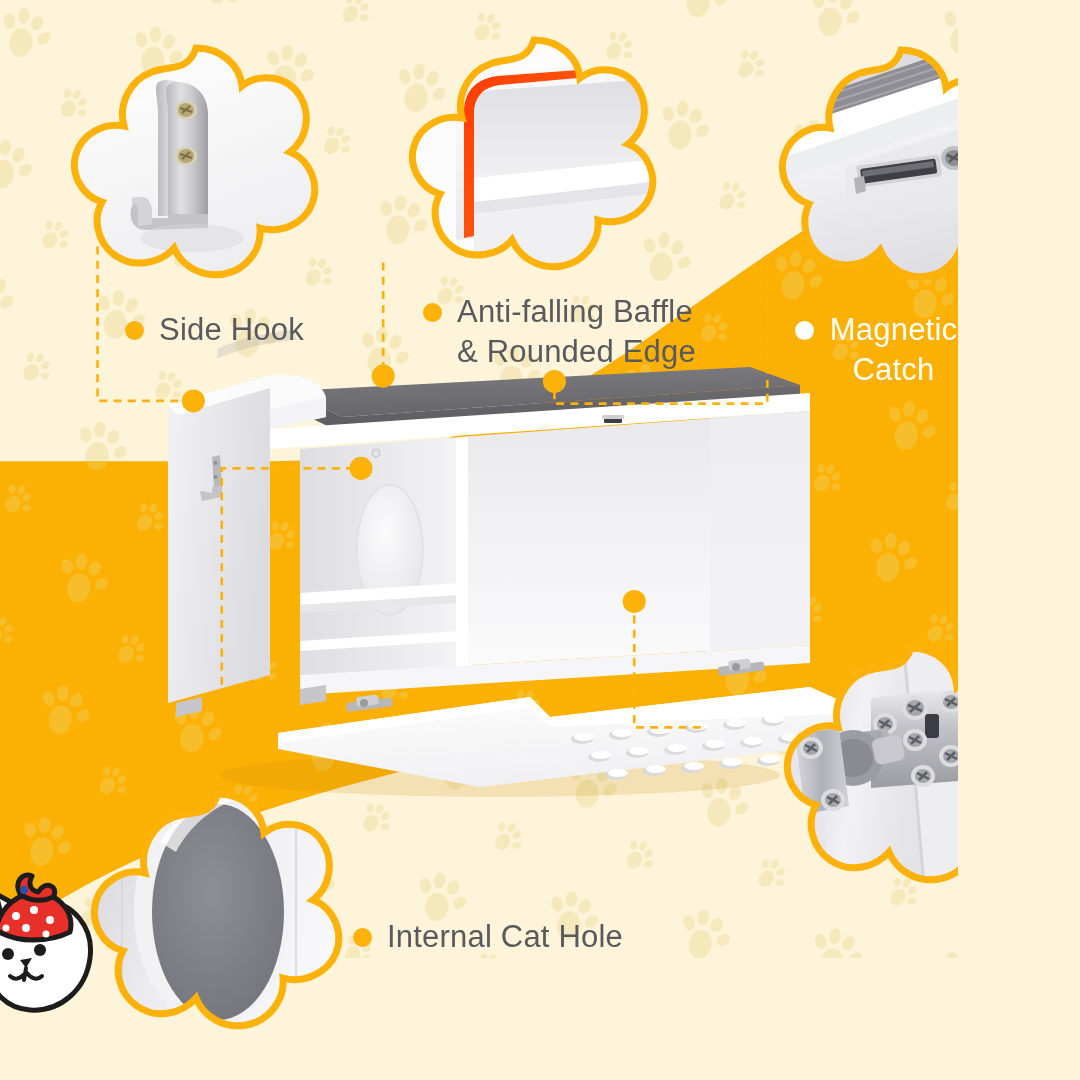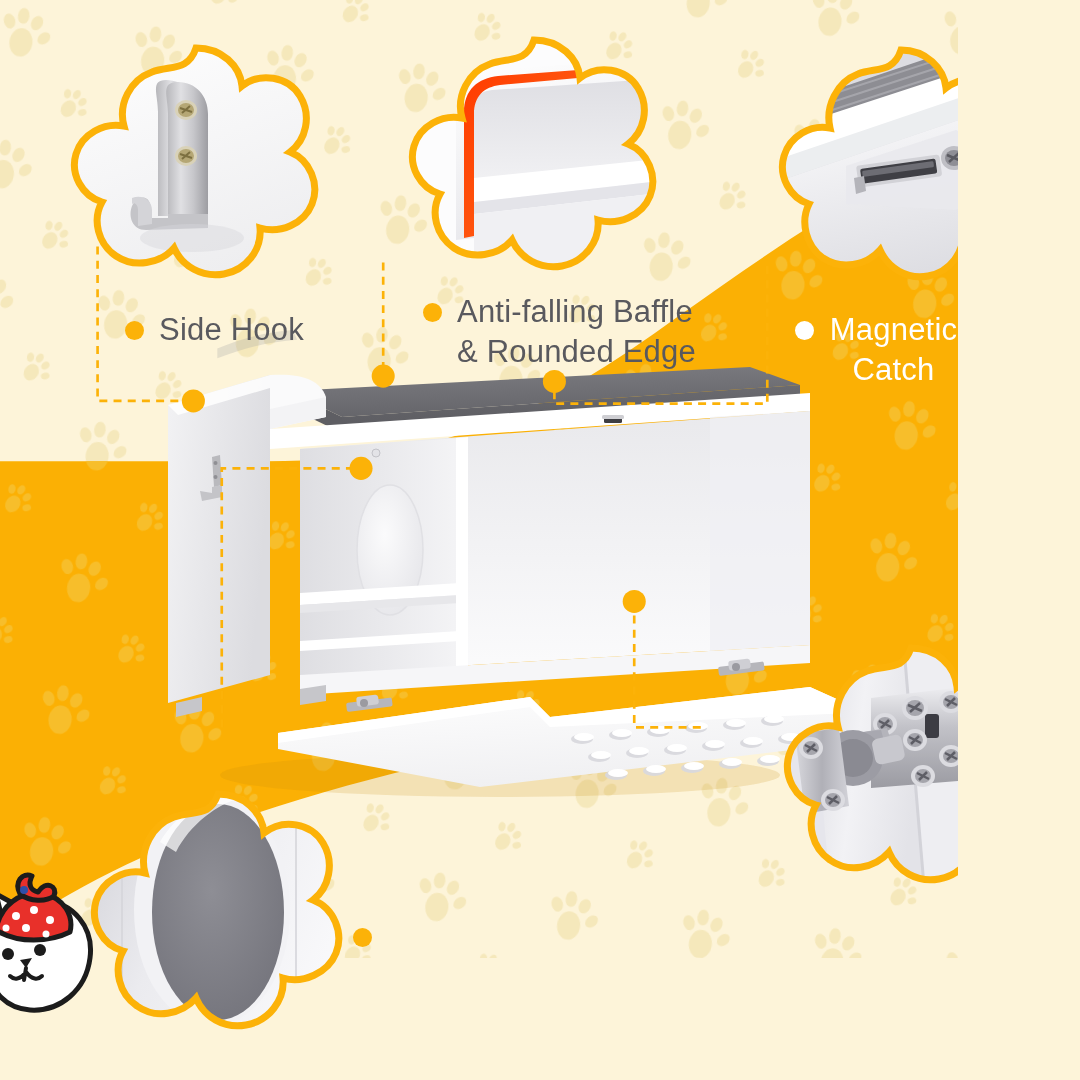--- a/index.html
+++ b/index.html
@@ -595,16 +595,17 @@
 &amp; Rounded Edge</span>
   </div>
 
   <div class="label on-orange" style="left:795px;top:310px;">
     <span class="dot"></span>
     <span>Magnetic Catch</span>
   </div>
 
   <div class="label" style="left:353px;top:917px;">
     <span class="dot"></span>
+    <span>Internal Cat Hole</span>
   </div>
 
 
 </div>
 
 </body></html>

